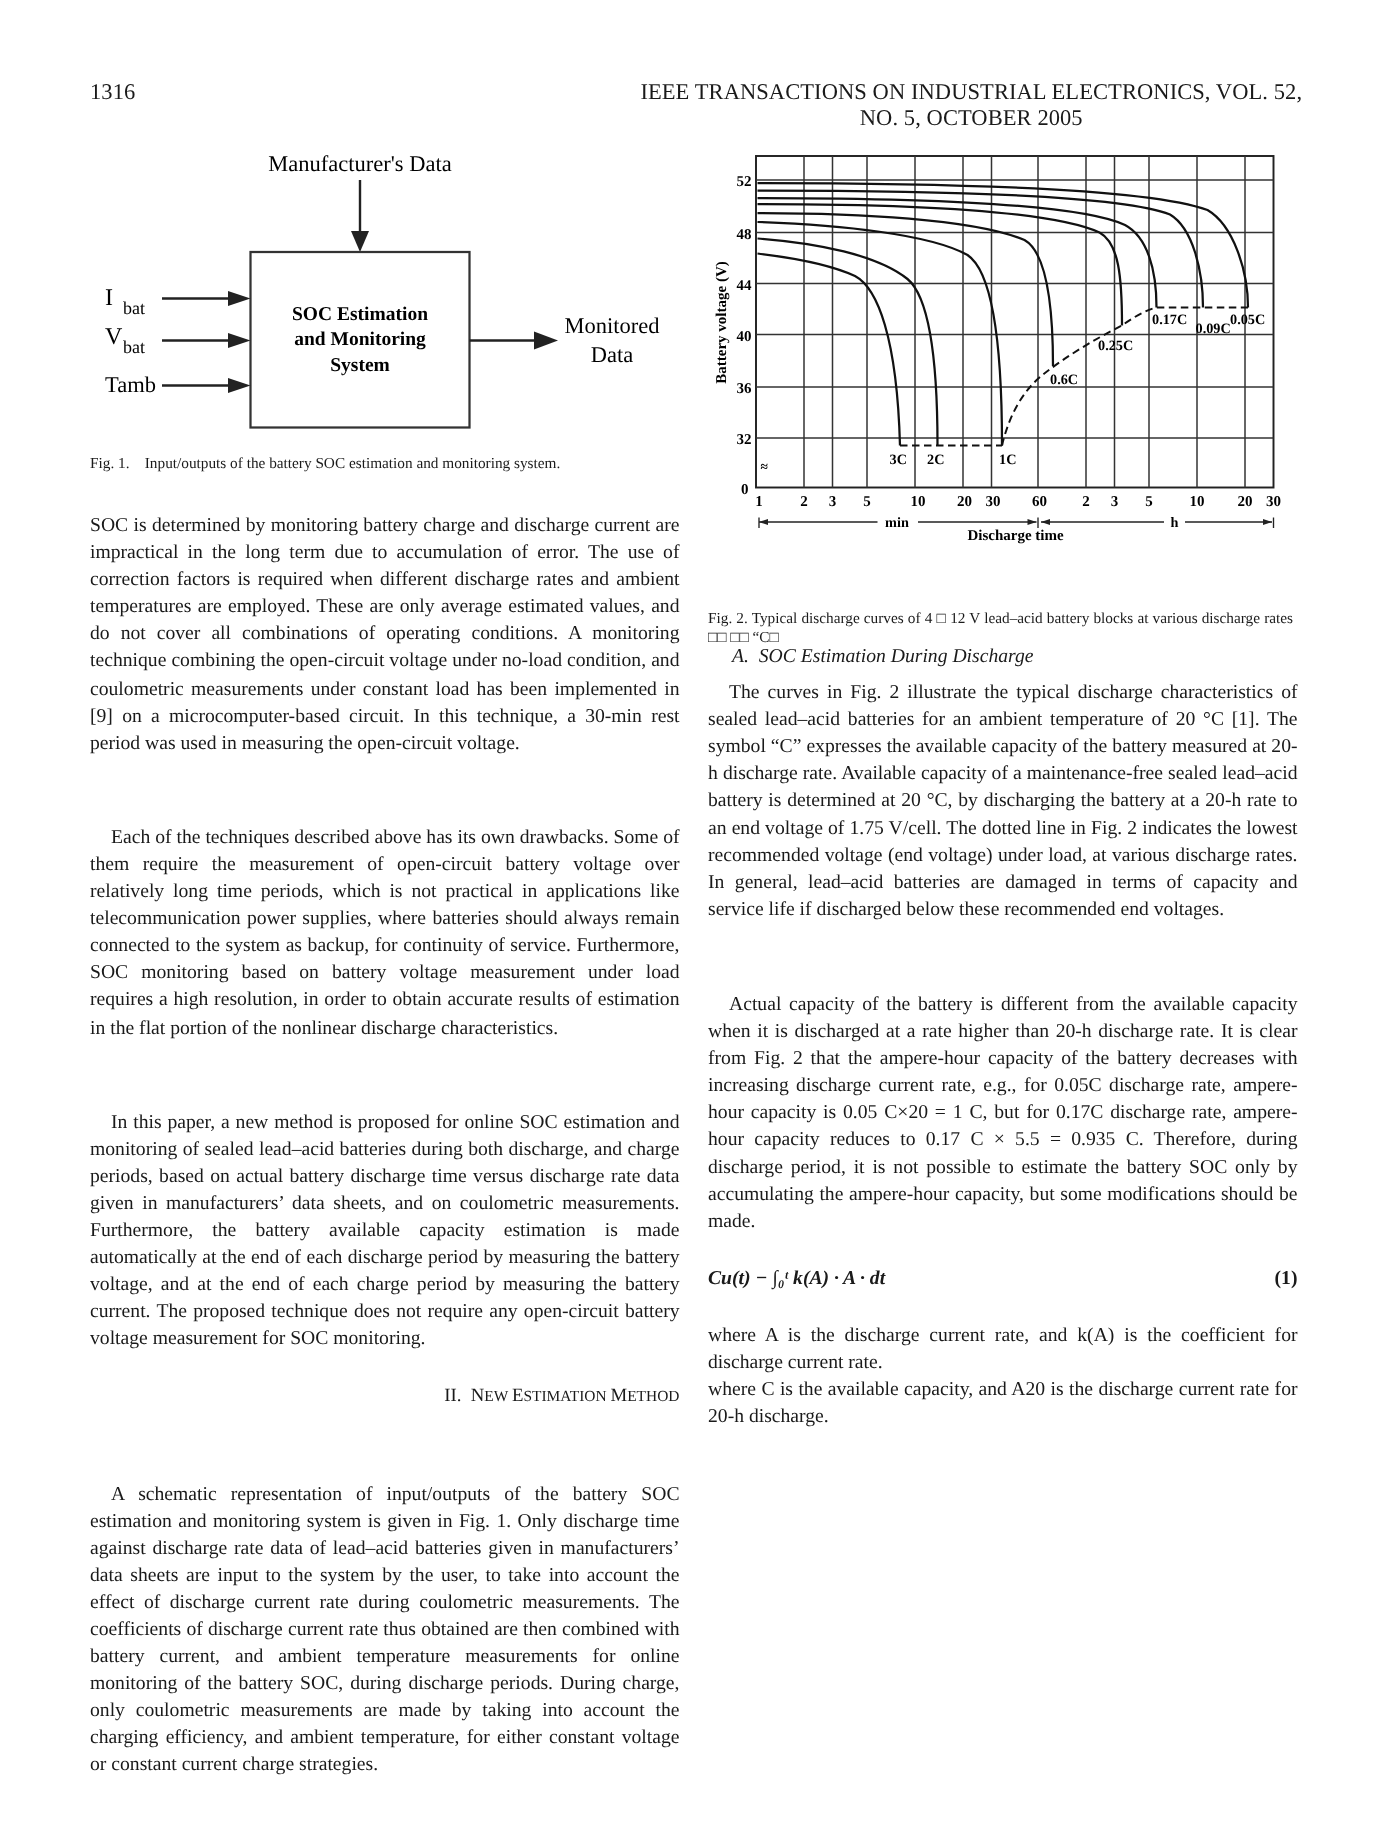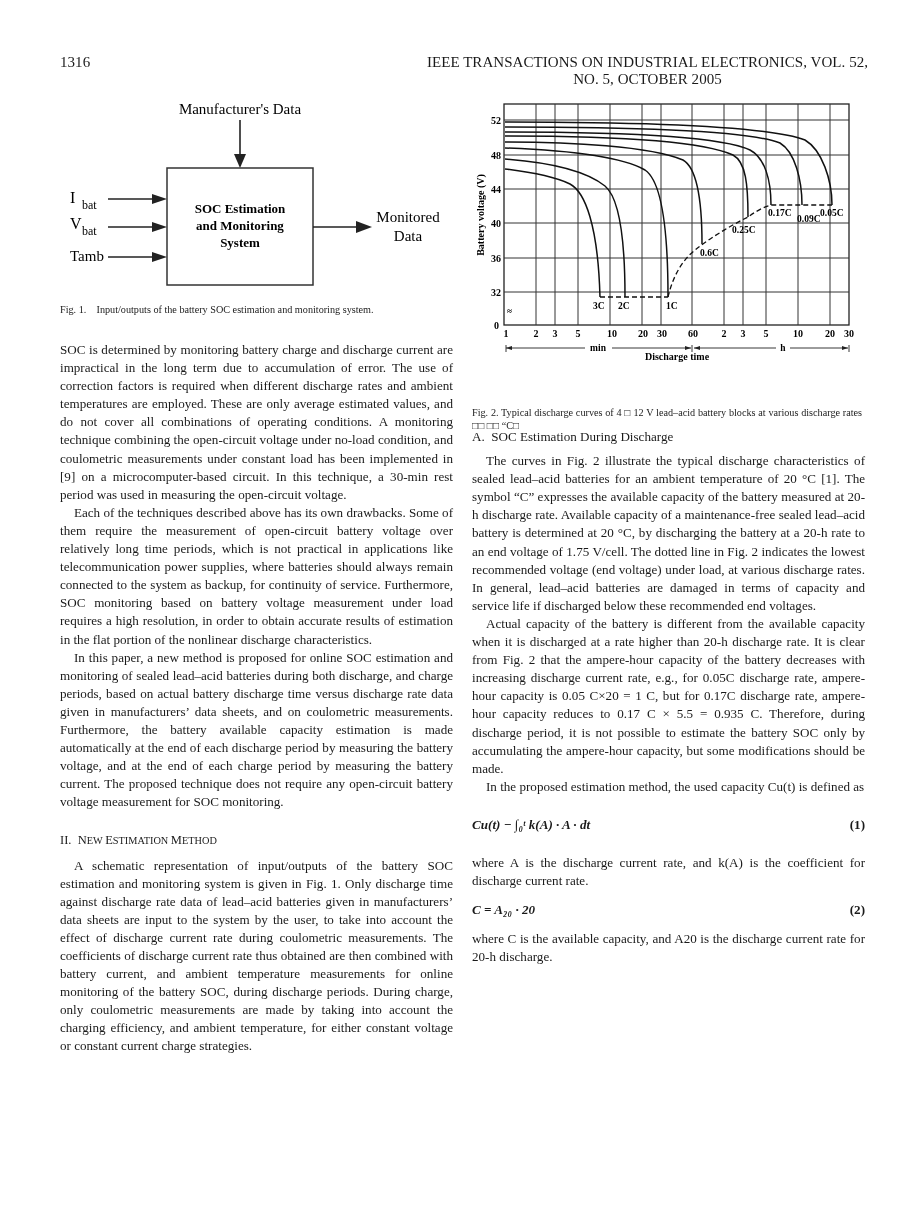--- a/index.html
+++ b/index.html
@@ -14,26 +14,26 @@
   .fig1 { left: 60px; top: 92px; width: 400px; height: 210px; }
   .fig1 svg text { font-family: "Liberation Serif", serif; }
   .caption { font-size: 10.2px; line-height: 13px; }
   .cap1 { left: 60px; top: 303px; width: 400px; }
   .cap2 { left: 472px; top: 378px; width: 390px; text-align: justify; margin-top: 28px; }
   .col {
     width: 393px; font-size: 13.1px; line-height: 18.1px; text-align: justify;
     hyphens: none;
   }
   .col p { margin: 0; text-indent: 0; }
-  .col p.ind { text-indent: 14px; }
+  .col p.ind { text-indent: 14px; margin-top: 45px; }
   .left-col { left: 60px; top: 341px; }
   .right-col { left: 472px; top: 428px; }
-  .sec-head { text-align: left; margin: 10px 0 6px 0; font-size: 12.5px; }
+  .sec-head { text-align: right; margin: 10px 0 6px 0; font-size: 12.5px; }
   .sec-head .sc { font-size: 10.3px; }
-  .subsec { margin: 0 0 3px 0; font-size: 13.1px; }
+  .subsec { font-style: italic; margin: 0 0 3px 16px; font-size: 13.1px; }
   .eq { position: relative; height: 44px; text-align: left; font-style: italic; font-weight: bold; }
   .eq .num { position: absolute; right: 0; font-style: normal; }
   .fig2 { left: 472px; top: 100px; width: 390px; height: 270px; }
   .fig2 svg text { font-family: "Liberation Serif", serif; font-weight: bold; }
 </style>
 </head>
 <body>
 
 <div class="abs running-head page-num">1316</div>
 <div class="abs running-head journal">IEEE TRANSACTIONS ON INDUSTRIAL ELECTRONICS, VOL. 52, NO. 5, OCTOBER 2005</div>
@@ -181,24 +181,19 @@
     <span>II.</span>&nbsp;
     <span><span>N</span><span class="sc">EW </span><span>E</span><span class="sc">STIMATION </span><span>M</span><span class="sc">ETHOD</span></span>
   </div>
   <p class="ind">A schematic representation of input/outputs of the battery SOC estimation and monitoring system is given in Fig. 1. Only discharge time against discharge rate data of lead–acid batteries given in manufacturers’ data sheets are input to the system by the user, to take into account the effect of discharge current rate during coulometric measurements. The coefficients of discharge current rate thus obtained are then combined with battery current, and ambient temperature measurements for online monitoring of the battery SOC, during discharge periods. During charge, only coulometric measurements are made by taking into account the charging efficiency, and ambient temperature, for either constant voltage or constant current charge strategies.</p>
 </div>
 
 <div class="abs col right-col">
   <div class="subsec" style="white-space: pre;">A.  SOC Estimation During Discharge</div>
   <p class="ind" style="margin-top:6px;">The curves in Fig. 2 illustrate the typical discharge characteristics of sealed lead–acid batteries for an ambient temperature of 20 °C [1]. The symbol “C” expresses the available capacity of the battery measured at 20-h discharge rate. Available capacity of a maintenance-free sealed lead–acid battery is determined at 20 °C, by discharging the battery at a 20-h rate to an end voltage of 1.75 V/cell. The dotted line in Fig. 2 indicates the lowest recommended voltage (end voltage) under load, at various discharge rates. In general, lead–acid batteries are damaged in terms of capacity and service life if discharged below these recommended end voltages.</p>
   <p class="ind">Actual capacity of the battery is different from the available capacity when it is discharged at a rate higher than 20-h discharge rate. It is clear from Fig. 2 that the ampere-hour capacity of the battery decreases with increasing discharge current rate, e.g., for 0.05C discharge rate, ampere-hour capacity is 0.05 C×20 = 1 C, but for 0.17C discharge rate, ampere-hour capacity reduces to 0.17 C × 5.5 = 0.935 C. Therefore, during discharge period, it is not possible to estimate the battery SOC only by accumulating the ampere-hour capacity, but some modifications should be made.</p>
-  <p class="ind">In the proposed estimation method, the used capacity Cu(t) is defined as</p>
   <div class="eq" style="height:58px; line-height:58px;">
     <span>Cu(t) − ∫₀ᵗ k(A) · A · dt</span>
     <span class="num">(1)</span>
   </div>
   <p>where A is the discharge current rate, and k(A) is the coefficient for discharge current rate.</p>
-  <div class="eq" style="height:40px; line-height:40px;">
-    <span>C = A₂₀ · 20</span>
-    <span class="num">(2)</span>
-  </div>
   <p>where C is the available capacity, and A20 is the discharge current rate for 20-h discharge.</p>
 </div>
 
 </body></html>

